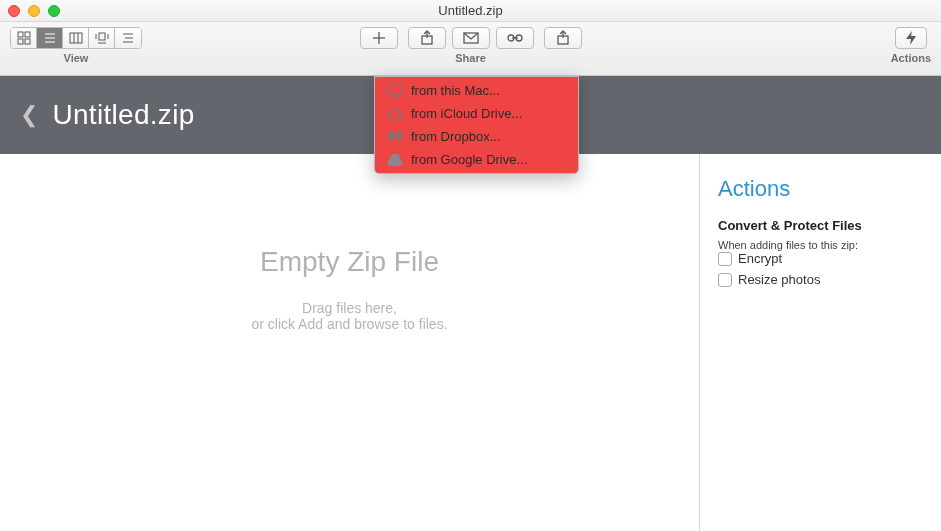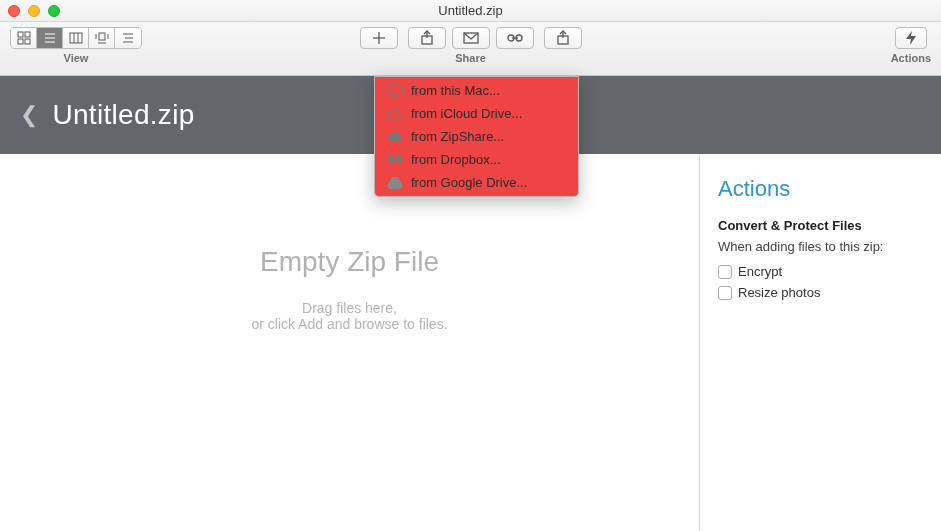--- a/index.html
+++ b/index.html
@@ -102,21 +102,21 @@
 
   
   .sidebar {
     width: 242px;
     border-left: 1px solid #d8d8d8;
     background: #fff;
     padding: 22px 18px 0 18px;
   }
   .sb-title { color: #2f94d0; font-size: 22px; font-weight: 400; margin-bottom: 16px; }
   .sb-sub { font-size: 13px; font-weight: 600; color: #222; margin-bottom: 6px; }
-  .sb-desc { font-size: 13px; color: #444; margin-bottom: 10px; }
+  .sb-desc { font-size: 11px; color: #444; margin-bottom: 0; }
   .cb-row { display: flex; align-items: center; gap: 6px; margin-bottom: 6px; font-size: 13px; color: #333; }
   .cb { width: 14px; height: 14px; border: 1px solid #a9a9a9; border-radius: 3px; background: #fff; }
 
   
   .dropdown {
     position: absolute;
     top: 76px;
     left: 374px;
     width: 205px;
     background: #ef4444;
@@ -291,28 +291,20 @@
     <span class="dd-icon">
         <svg viewBox="0 0 16 14">
           <path d="M4 11 Q1 11 1 8 Q1 5 4 5 Q5 2 8 2 Q12 2 12 6 Q15 6 15 9 Q15 11 13 11 Z" fill="none" stroke-width="1.2"></path>
         </svg>
       </span>
     <span>from iCloud Drive...</span>
   </div>
   <div class="dd-item">
     <span class="dd-icon">
         <svg viewBox="0 0 16 14">
-          <path d="M4 11 Q1 11 1 8 Q1 5 4 5 Q5 2 8 2 Q12 2 12 6 Q15 6 15 9 Q15 11 13 11 Z" fill="#777" stroke="none"></path>
-        </svg>
-      </span>
-    <span>from ZipShare...</span>
-  </div>
-  <div class="dd-item">
-    <span class="dd-icon">
-        <svg viewBox="0 0 16 14">
           <polygon points="4,1 8,4 4,7 0,4" fill="#777" stroke="none"></polygon>
           <polygon points="12,1 16,4 12,7 8,4" fill="#777" stroke="none"></polygon>
           <polygon points="4,7 8,10 4,13 0,10" fill="#777" stroke="none" transform="translate(0,-2)"></polygon>
           <polygon points="12,7 16,10 12,13 8,10" fill="#777" stroke="none" transform="translate(0,-2)"></polygon>
         </svg>
       </span>
     <span>from Dropbox...</span>
   </div>
   <div class="dd-item">
     <span class="dd-icon">

